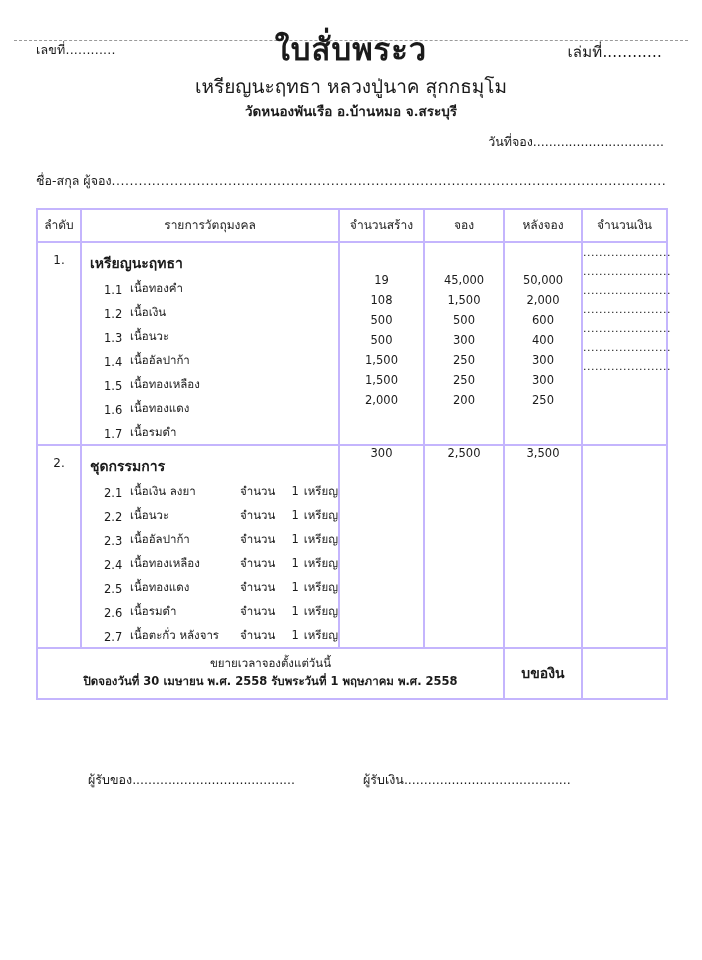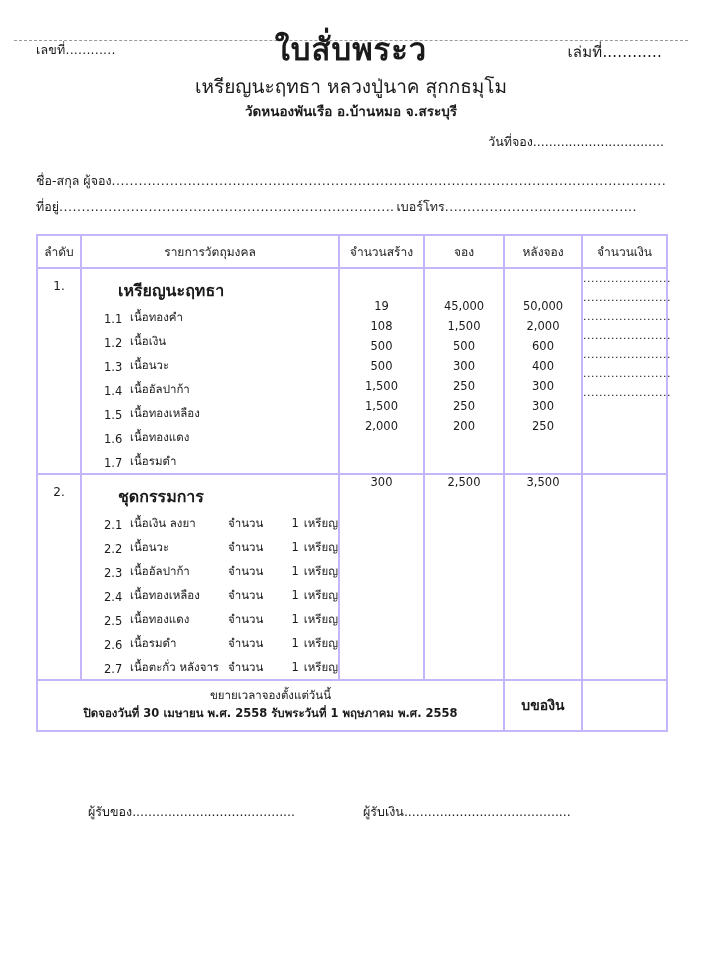--- a/index.html
+++ b/index.html
@@ -122,41 +122,40 @@
   col.c-amt   { width: 85px; }
 
   .sec-idx {
     text-align: center;
     padding-top: 10px !important;
     font-size: 12px;
   }
   .sec-head {
     font-weight: bold;
     padding: 9px 0 2px 8px !important;
-    font-size: 16px;
-    margin-left: 28px;
+    font-size: 14px;
   }
   .item-line {
     display: flex;
     align-items: flex-end;
     padding: 3px 0 3px 22px;
     font-size: 11.5px;
   }
   .item-no {
     width: 26px;
     flex: none;
   }
   .item-name {
     flex: 1;
   }
   .item-qty {
     font-size: 11.5px;
     white-space: nowrap;
   }
-  .item-qty .q-lbl { margin-right: 28px; }
+  .item-qty .q-lbl { margin-right: 16px; }
   .item-qty .q-num { margin-right: 5px; }
 
   td.num {
     text-align: center;
     font-size: 11.5px;
   }
   td.num .nrow {
     padding: 3px 0;
   }
   td.num .pad-top { padding-top: 30px; }
@@ -215,23 +214,20 @@
     <h1 class="title-main">ใบสั่บพระว</h1>
     <div class="title-sub1">เหรียญนะฤทธา หลวงปู่นาค สุกกธมุโม</div>
     <div class="title-sub2">วัดหนองพันเรือ อ.บ้านหมอ จ.สระบุรี</div>
   </div>
 
   <div class="date-line">วันที่จอง.................................</div>
 
   <div class="fields">
     <div class="field-row">
       <span>ชื่อ-สกุล ผู้จอง</span><span class="dots-fill">............................................................................................................................</span>
-    </div>
-    <div class="field-row">
-      <span>ที่อยู่</span><span class="dots-fill">...........................................................................</span><span class="right-lbl">เบอร์โทร</span><span class="dots-fill">...........................................</span>
     </div>
   </div>
 
   <table class="order">
     <colgroup>
       <col class="c-idx">
         <col class="c-desc">
         <col class="c-make">
         <col class="c-res">
         <col class="c-post">

